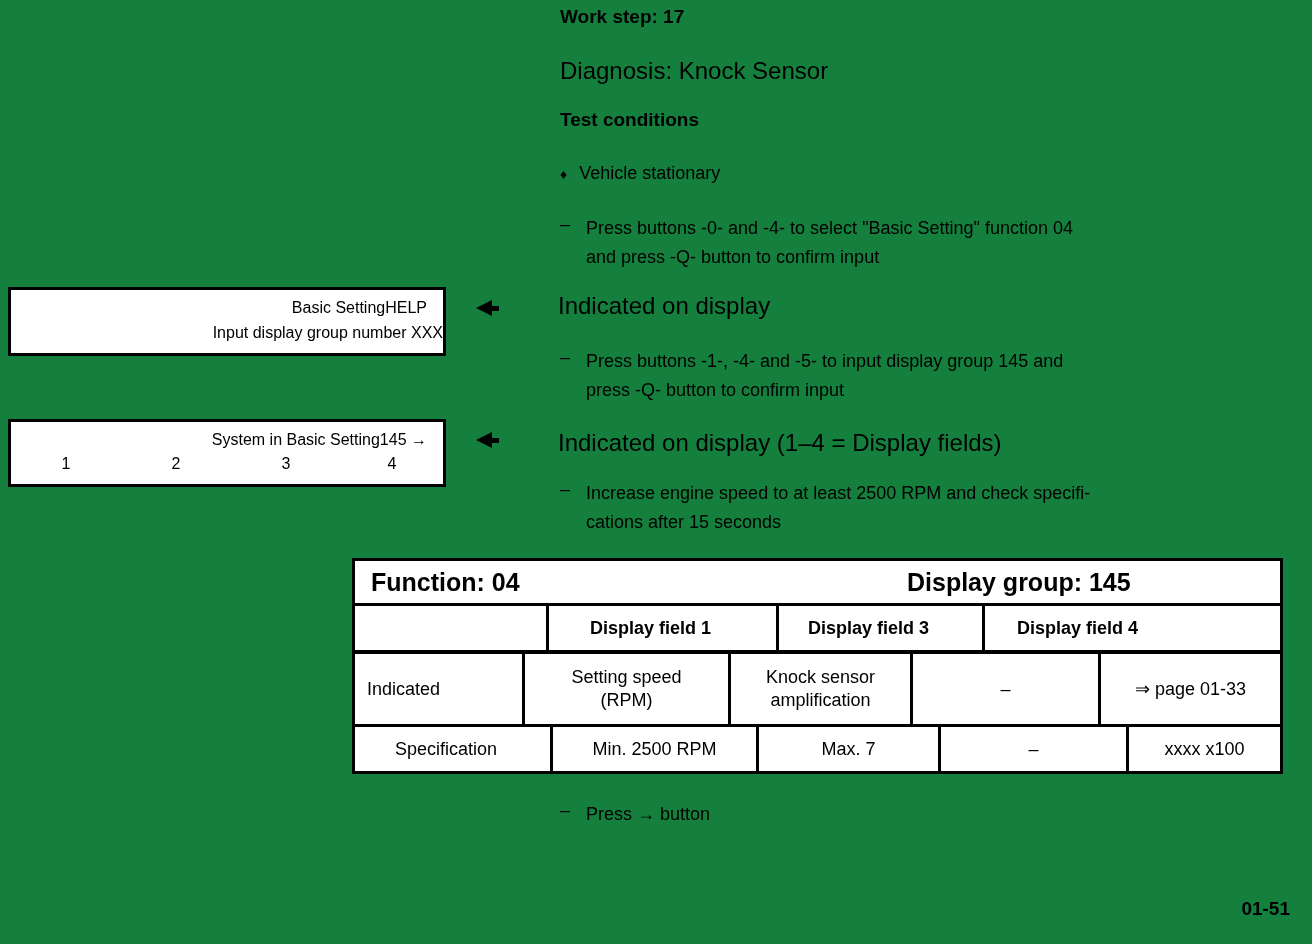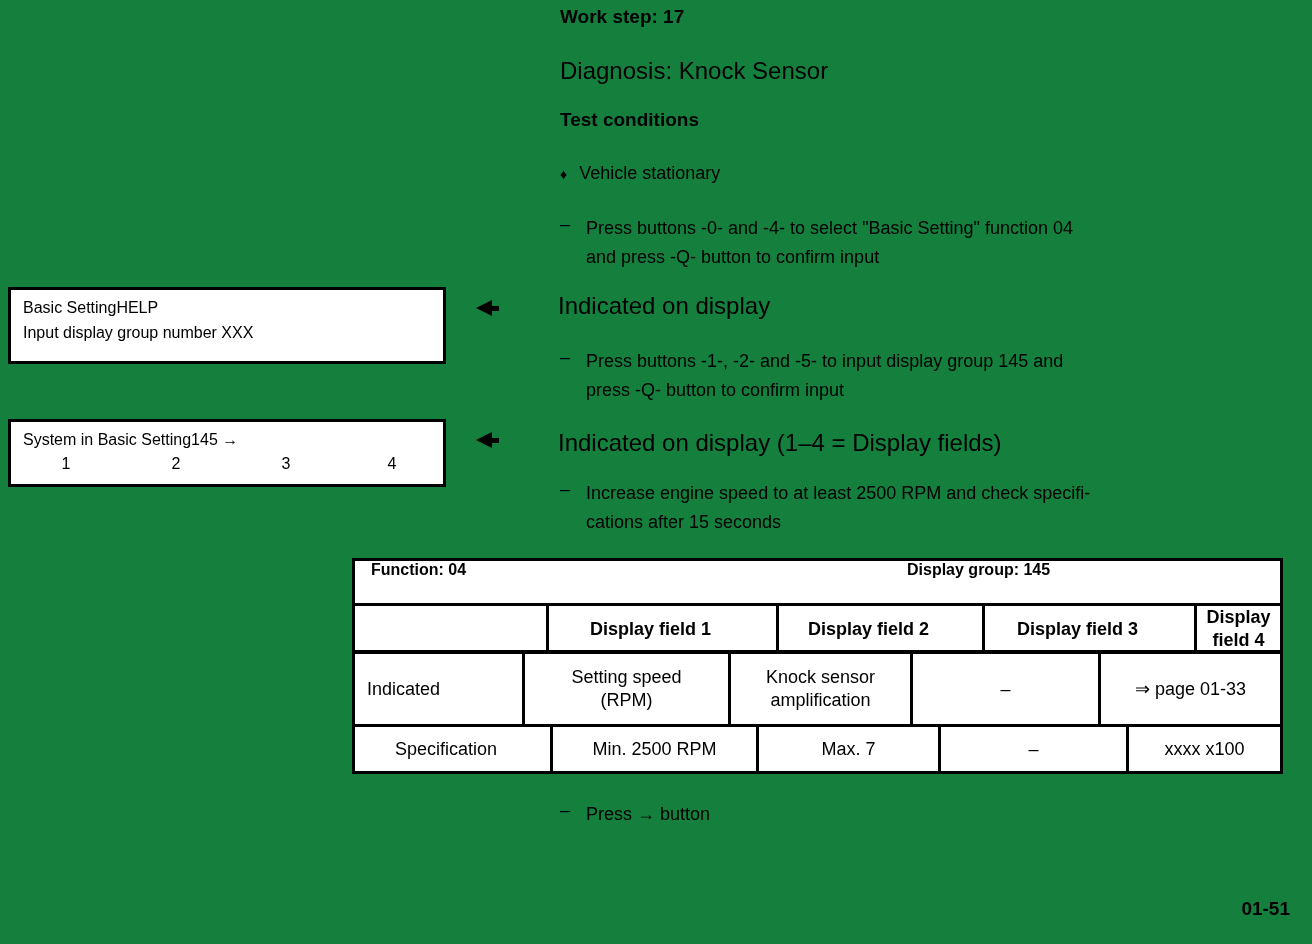--- a/index.html
+++ b/index.html
@@ -24,28 +24,28 @@
   .dash-marker { width:15px; flex:0 0 auto; }
   .dash-text div { line-height:29px; }
 
   
   .arrow-icon { display:flex; align-items:center; }
   .arrow-tri { width:0; height:0; border-top:8px solid transparent; border-bottom:8px solid transparent; border-right:16px solid #000; }
   .arrow-tail { width:7px; height:5px; background:#000; }
 
   
   .dbox { left:8px; width:438px; border:3px solid #000; background:#fff; box-sizing:border-box; }
-  .dbox-row1 { display:flex; justify-content:flex-start; padding:9px 16px 0 12px; font-size:16px; }
-  .dbox-row2 { padding:7px 0 19px 12px; font-size:16px; }
+  .dbox-row1 { display:flex; justify-content:flex-end; padding:9px 16px 0 12px; font-size:16px; }
+  .dbox-row2 { padding:7px 0 11px 12px; font-size:16px;text-align:right; }
   .dbox-fields { display:grid; grid-template-columns:110px 110px 110px 102px; padding:6px 0 11px 0; font-size:16px; }
   .dbox-fields span { text-align:center; }
 
   
   .vtable { left:352px; top:558px; width:931px; border:3px solid #000; box-sizing:border-box; background:#fff; }
-  .t-row1 { position:relative; height:42px; display:flex; border-bottom:3px solid #000; font-size:16px; font-weight:700; }
+  .t-row1 { position:relative; height:42px; display:flex; align-items:center; border-bottom:3px solid #000; font-size:25px; font-weight:700; }
   .t-row1 .fn { padding-left:16px; }
   .t-row1 .dg { position:absolute; left:552px; }
   .t-grid { display:grid; grid-template-columns:167px 206px 182px 188px auto; }
   .t-head { height:44px; border-bottom:4px solid #000; font-size:18px; font-weight:700;gap:24px; }
   .t-body1 { height:70px; border-bottom:3px solid #000; font-size:18px; }
   .t-body2 { height:44px; font-size:18px;padding-left:28px; }
   .tc { border-left:3px solid #000; display:flex; align-items:center; justify-content:center; text-align:center; white-space:pre-line; line-height:23px; }
   .tc.first { border-left:none; justify-content:flex-start; text-align:left; padding-left:12px; }
 
   .page-number { font-size:19px; font-weight:700; }
@@ -85,21 +85,21 @@
   <div class="abs arrow-icon" style="left:476px; top:300px;">
     <span class="arrow-tri"></span>
     <span class="arrow-tail"></span>
   </div>
 
   <div class="abs body-line" style="left:558px; top:292px;">Indicated on display</div>
 
   <div class="abs dash-item" style="left:560px; top:347px;">
     <span class="dash-marker">–</span>
     <div class="dash-text">
-      <div>Press buttons -1-, -2- and -5- to input display group 145 and</div>
+      <div>Press buttons -1-, -4- and -5- to input display group 145 and</div>
       <div>press -Q- button to confirm input</div>
     </div>
   </div>
 
   <div class="abs dbox" style="top:419px;">
     <div class="dbox-row1">
       <span>System in Basic Setting</span>
       <span>145  →</span>
     </div>
     <div class="dbox-fields">
@@ -126,21 +126,20 @@
   </div>
 
   <div class="abs vtable">
     <div class="t-row1">
       <span class="fn">Function: 04</span>
       <span class="dg">Display group: 145</span>
     </div>
     <div class="t-grid t-head">
       <div class="tc first"></div>
       <div class="tc">Display field 1</div>
-      <div class="tc">Display field 2</div>
       <div class="tc">Display field 3</div>
       <div class="tc">Display field 4</div>
     </div>
     <div class="t-grid t-body1">
       <div class="tc first">Indicated</div>
       <div class="tc">Setting speed
 (RPM)</div>
       <div class="tc">Knock sensor
 amplification</div>
       <div class="tc">–</div>

